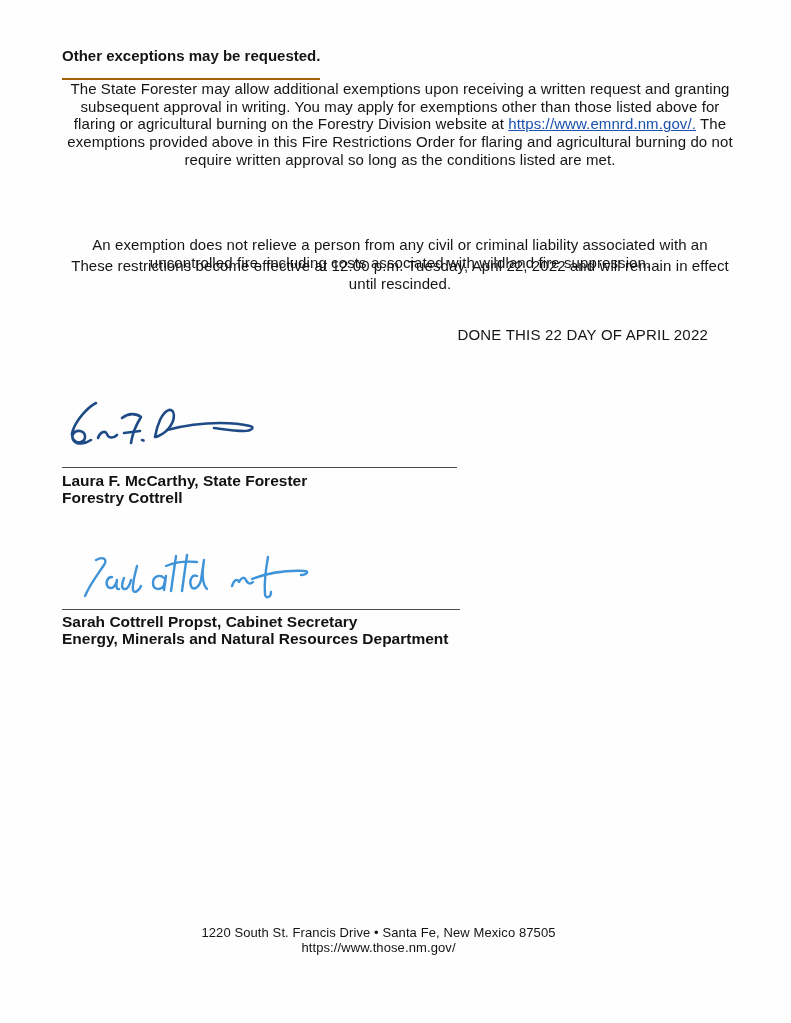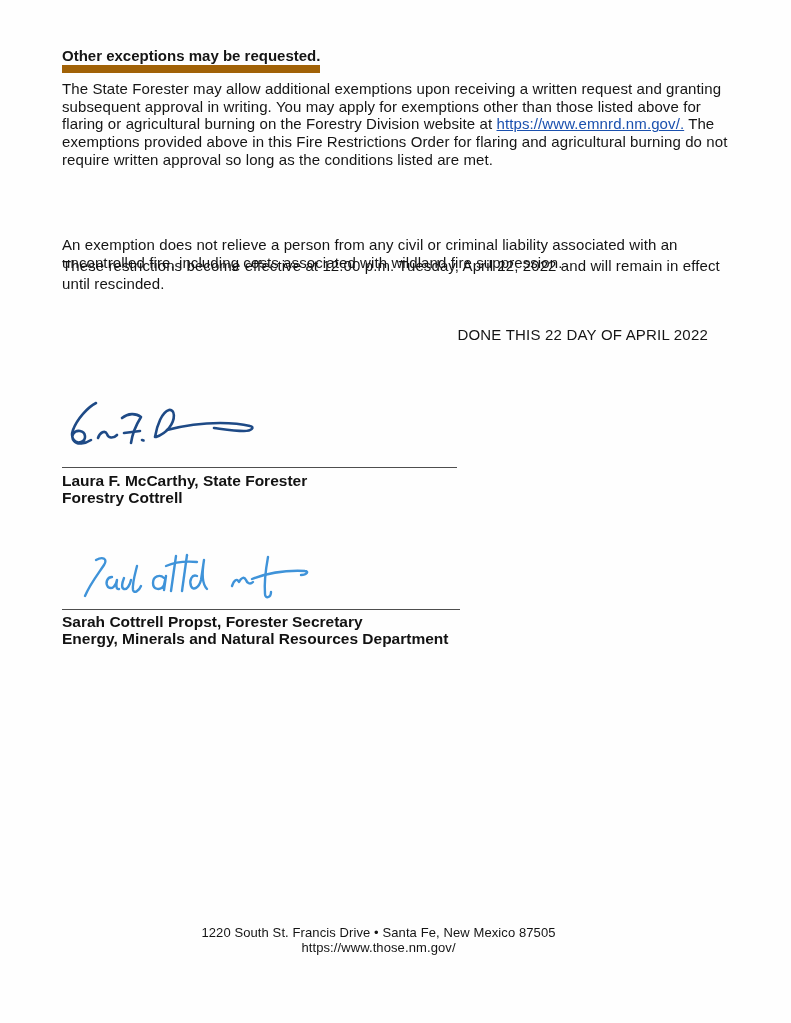--- a/index.html
+++ b/index.html
@@ -12,28 +12,29 @@
     overflow: hidden;
   }
   .page { position: absolute; inset: 0; background: #fefefe; }
 
   .heading {
     position: absolute; left: 62px; top: 47px;
     font-size: 15px; font-weight: bold;
   }
   .heading .underlined {
     display: inline-block;
-    border-bottom: 8px solid #a16207;
-    padding-bottom: 1px;
+    border-bottom: 2px solid #a16207;
+    padding-bottom: 14px;
   }
 
   .para {
     position: absolute; left: 62px; width: 676px;
     font-size: 15px; line-height: 17.7px;
     letter-spacing: 0.1px;
+    text-align: center;
   }
   .para-exemptions { top: 80px; }
   .para-liability  { top: 216px; margin-top: 20px; }
   .para-effective  { top: 257px; }
 
   .doc-link {
     color: #1a50ae;
     text-decoration: underline;
     cursor: pointer;
   }
@@ -117,21 +118,21 @@
       <path d="M117,24 C112,22 109,28 111,34 C113,39 119,36 121,28 L124,8 C122,20 122,32 127,37"></path>
       <path d="M152,34 C154,28 157,26 159,30 C161,26 164,24 166,28 C167,31 170,33 173,30"></path>
       <path d="M188,5 C186,16 184,30 185,42 C185,47 191,46 191,40"></path>
       <path d="M172,27 C185,22 205,18 225,19 C229,19 227,23 221,23"></path>
     </g>
   </svg>
 
   <div class="sig-rule sig-rule-2"></div>
 
   <div class="sig-name sig-name-2">
-    <div>Sarah Cottrell Propst, Forester Secretary</div>
+    <div>Sarah Cottrell Propst, Cabinet Secretary</div>
     <div>Energy, Minerals and Natural Resources Department</div>
   </div>
 
   <div class="footer">
     <div>1220 South St. Francis Drive • Santa Fe, New Mexico 87505</div>
     <div>https://www.those.nm.gov/</div>
   </div>
 
 </div>
 

